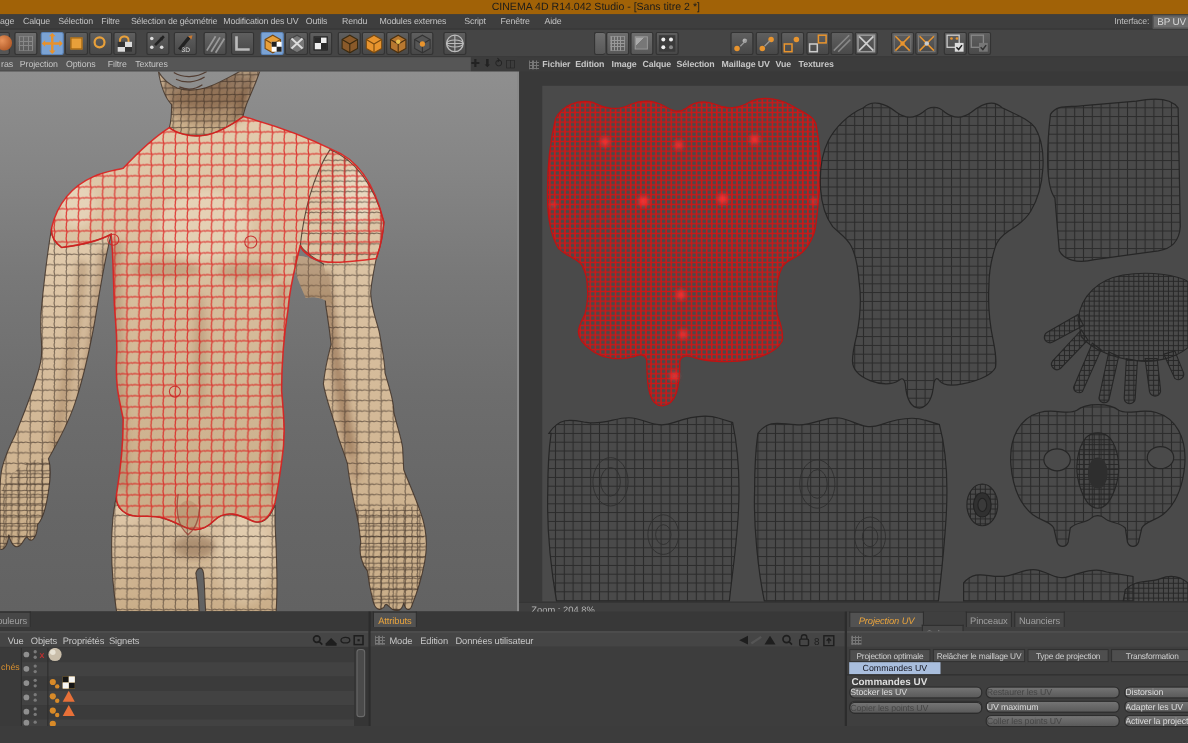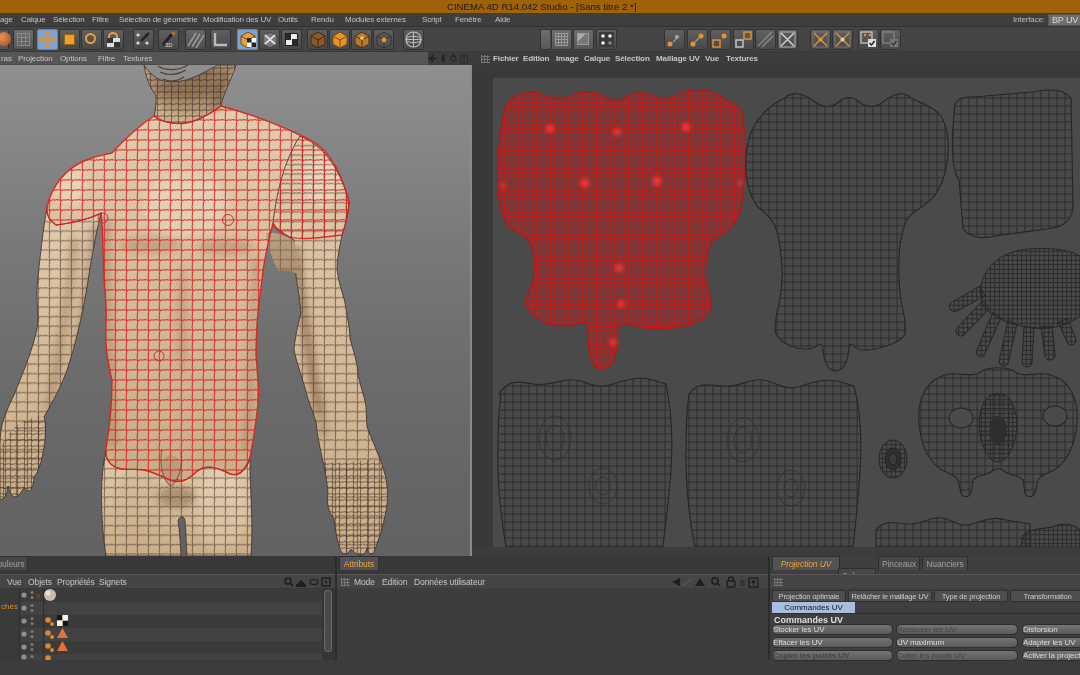--- a/index.html
+++ b/index.html
@@ -478,20 +478,21 @@
       <path d="M494,320 C486,330 484,348 488,362 C492,376 498,384 505,384 C512,384 518,376 522,362
         C526,348 524,330 516,320 C510,314 500,314 494,320 Z" fill="url(#gg2)" stroke="#262626"></path>
       <ellipse cx="505" cy="352" rx="9" ry="14" fill="#2e2e2e"></ellipse>
     </g>
 
     <path d="M383,452 C393,440 403,446 415,446 C429,447 437,438 449,440 C461,442 467,450 479,446
       C491,442 503,438 513,442 L537,446 L537,469 L383,469 Z" fill="url(#gg)" stroke="#262626" stroke-width="1.1"></path>
     <path d="M530,458 C540,448 552,452 562,448 C572,444 580,446 587,452 L587,469 L528,469 Z" fill="url(#gg2)" stroke="#262626" stroke-width="1.1"></path>
   </svg>
   </div>
+  <div class="abs zoombar"><span style="margin-left:11px">Zoom : 204.8%</span></div>
   <div class="abs" style="left:0;top:556px;width:472px;height:4px;background:#383838;"></div>
   <div class="abs botwrap" id="botwrap">
 
     <div class="tab" style="left:-12px;width:40px;">Couleurs</div>
     <div class="pmenu" style="left:0;width:335px;">
       <b style="left:7px">Vue</b>
         <b style="left:28px">Objets</b>
         <b style="left:57px">Propriétés</b>
         <b style="left:99px">Signets</b>
       <svg style="position:absolute;left:283px;top:1px" width="50" height="12">
@@ -600,17 +601,17 @@
     <div class="btnflat" style="left:1010px;top:34px;width:75px;">Transformation</div>
     <div style="position:absolute;left:772px;top:46px;width:83px;height:11px;background:#a9bedd;color:#15151f;font-size:8px;line-height:11px;text-align:center;white-space:nowrap;">Commandes UV</div>
     <div class="hdr" style="left:774px;top:59px;">Commandes UV</div>
     <div style="position:absolute;left:770px;top:57px;width:310px;height:1px;background:#2e2e2e;"></div>
     <div class="btnr" style="left:772px;top:68px;width:121px;">Stocker les UV</div>
     <div class="btnr dis" style="left:896px;top:68px;width:122px;">Restaurer les UV</div>
     <div class="btnr" style="left:1022px;top:68px;width:120px;">Distorsion</div>
     <div class="btnr" style="left:772px;top:81px;width:121px;">Effacer les UV</div>
     <div class="btnr" style="left:896px;top:81px;width:122px;">UV maximum</div>
     <div class="btnr" style="left:1022px;top:81px;width:120px;">Adapter les UV</div>
-    <div class="btnr dis" style="left:772px;top:94px;width:121px;font-weight:bold;">Copier les points UV</div>
+    <div class="btnr dis" style="left:772px;top:82px;width:121px;">Copier les points UV</div>
     <div class="btnr dis" style="left:896px;top:94px;width:122px;">Coller les points UV</div>
     <div class="btnr" style="left:1022px;top:94px;width:120px;">Activer la projection</div>
   </div>
 </div>
 
 </body></html>

